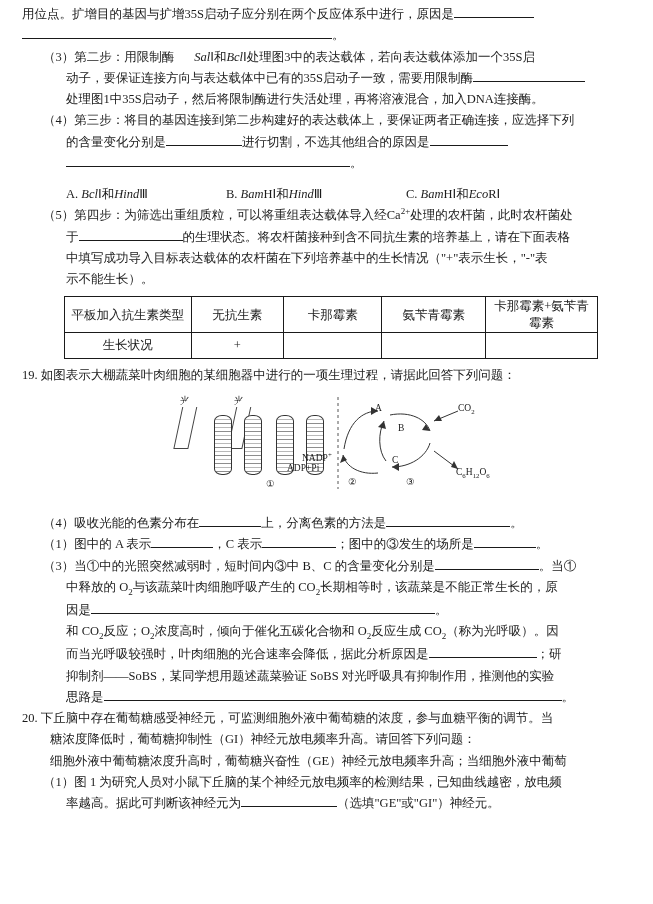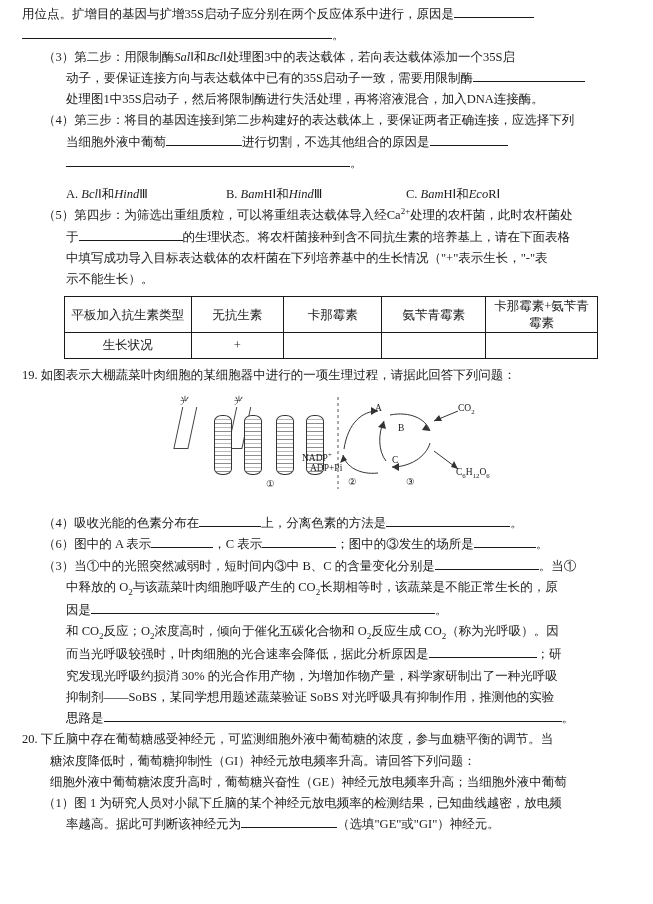--- a/index.html
+++ b/index.html
@@ -36,21 +36,21 @@
   .indent-2 { padding-left: 44px; text-indent: 0; }
   .hang-q { padding-left: 22px; text-indent: -22px; }
   .hang-sub { padding-left: 44px; text-indent: -23px; }
   .blank {
     display: inline-block;
     border-bottom: 1px solid #1a1a1a;
     height: 0.95em;
     vertical-align: baseline;
   }
   .it { font-style: italic; }
-  .nowrap { white-space: nowrap; }
+  .nowrap { white-space: nowrap; padding-left: 20px; }
 
   
   .choices {
     padding-left: 44px;
     display: flex;
   }
   .choices > span { display: inline-block; margin-top: 10px; }
   .ch1 { width: 160px; }
   .ch2 { width: 180px; }
 
@@ -178,21 +178,21 @@
       <span>动子，要保证连接方向与表达载体中已有的35S启动子一致，需要用限制酶</span><span class="blank" style="width:112px"></span>
     </p>
     <p class="indent-2">
       <span>处理图1中35S启动子，然后将限制酶进行失活处理，再将溶液混合，加入DNA连接酶。</span>
     </p>
 
     <p class="hang-sub">
       <span>（4）第三步：将目的基因连接到第二步构建好的表达载体上，要保证两者正确连接，应选择下列</span>
     </p>
     <p class="indent-2">
-      <span>当细胞外液中葡萄</span><span class="blank" style="width:76px"></span><span>进行切割，不选其他组合的原因是</span><span class="blank" style="width:78px"></span>
+      <span>的含量变化分别是</span><span class="blank" style="width:76px"></span><span>进行切割，不选其他组合的原因是</span><span class="blank" style="width:78px"></span>
     </p>
     <p class="indent-2">
       <span class="blank" style="width:284px"></span><span>。</span>
     </p>
 
     <div class="choices">
       <span class="ch1"><span>A. </span><span class="it">Bcl</span><span>Ⅰ和</span><span class="it">Hind</span><span>Ⅲ</span></span>
       <span class="ch2"><span>B. </span><span class="it">Bam</span><span>HⅠ和</span><span class="it">Hind</span><span>Ⅲ</span></span>
       <span><span>C. </span><span class="it">Bam</span><span>HⅠ和</span><span class="it">Eco</span><span>RⅠ</span></span>
     </div>
@@ -274,54 +274,51 @@
         </svg>
 
         <div class="fig-text" style="left:213px; top:14px;">A</div>
         <div class="fig-text" style="left:236px; top:34px;">B</div>
         <div class="fig-text" style="left:230px; top:66px;">C</div>
 
         <div class="fig-text" style="left:296px; top:14px;"><span>CO</span><span class="sub">2</span></div>
         <div class="fig-text" style="left:294px; top:78px;"><span>C</span><span class="sub">6</span><span>H</span><span class="sub">12</span><span>O</span><span class="sub">6</span></div>
 
         <div class="fig-text" style="left:140px; top:62px;"><span>NADP</span><span class="sup">+</span></div>
-        <div class="fig-text" style="left:148px; top:74px;text-align:right;">ADP+Pi</div>
+        <div class="fig-text" style="left:125px; top:74px;text-align:right;">ADP+Pi</div>
 
         <div class="fig-text" style="left:104px; top:90px;">①</div>
         <div class="fig-text" style="left:186px; top:88px;">②</div>
         <div class="fig-text" style="left:244px; top:88px;">③</div>
       </div>
     </div>
 
     <p class="hang-sub">
       <span>（4）吸收光能的色素分布在</span><span class="blank" style="width:62px"></span><span>上，分离色素的方法是</span><span class="blank" style="width:124px"></span><span>。</span>
     </p>
 
     <p class="hang-sub">
-      <span>（6）图中的 A 表示</span><span class="blank" style="width:62px"></span><span>，C 表示</span><span class="blank" style="width:74px"></span><span>；图中的③发生的场所是</span><span class="blank" style="width:62px"></span><span>。</span>
+      <span>（1）图中的 A 表示</span><span class="blank" style="width:62px"></span><span>，C 表示</span><span class="blank" style="width:74px"></span><span>；图中的③发生的场所是</span><span class="blank" style="width:62px"></span><span>。</span>
     </p>
 
     <p class="hang-sub">
       <span>（3）当①中的光照突然减弱时，短时间内③中 B、C 的含量变化分别是</span><span class="blank" style="width:104px"></span><span>。当①</span>
     </p>
     <p class="indent-2">
       <span>中释放的 O</span><span class="sub">2</span><span>与该蔬菜叶肉细胞呼吸产生的 CO</span><span class="sub">2</span><span>长期相等时，该蔬菜是不能正常生长的，原</span>
     </p>
     <p class="indent-2">
       <span>因是</span><span class="blank" style="width:344px"></span><span>。</span>
     </p>
 
     <p class="indent-2">
       <span>和 CO</span><span class="sub">2</span><span>反应；O</span><span class="sub">2</span><span>浓度高时，倾向于催化五碳化合物和 O</span><span class="sub">2</span><span>反应生成 CO</span><span class="sub">2</span><span>（称为光呼吸）。因</span>
     </p>
     <p class="indent-2">
       <span>而当光呼吸较强时，叶肉细胞的光合速率会降低，据此分析原因是</span><span class="blank" style="width:108px"></span><span>；研</span>
-    </p>
-    <p class="indent-2">
-      <span>究发现光呼吸约损消 30% 的光合作用产物，为增加作物产量，科学家研制出了一种光呼吸</span>
     </p>
     <p class="indent-2">
       <span>抑制剂——SoBS，某同学想用题述蔬菜验证 SoBS 对光呼吸具有抑制作用，推测他的实验</span>
     </p>
     <p class="indent-2">
       <span>思路是</span><span class="blank" style="width:458px"></span><span>。</span>
     </p>
 
     <p class="hang-q">
       <span>20. 下丘脑中存在葡萄糖感受神经元，可监测细胞外液中葡萄糖的浓度，参与血糖平衡的调节。当</span>

